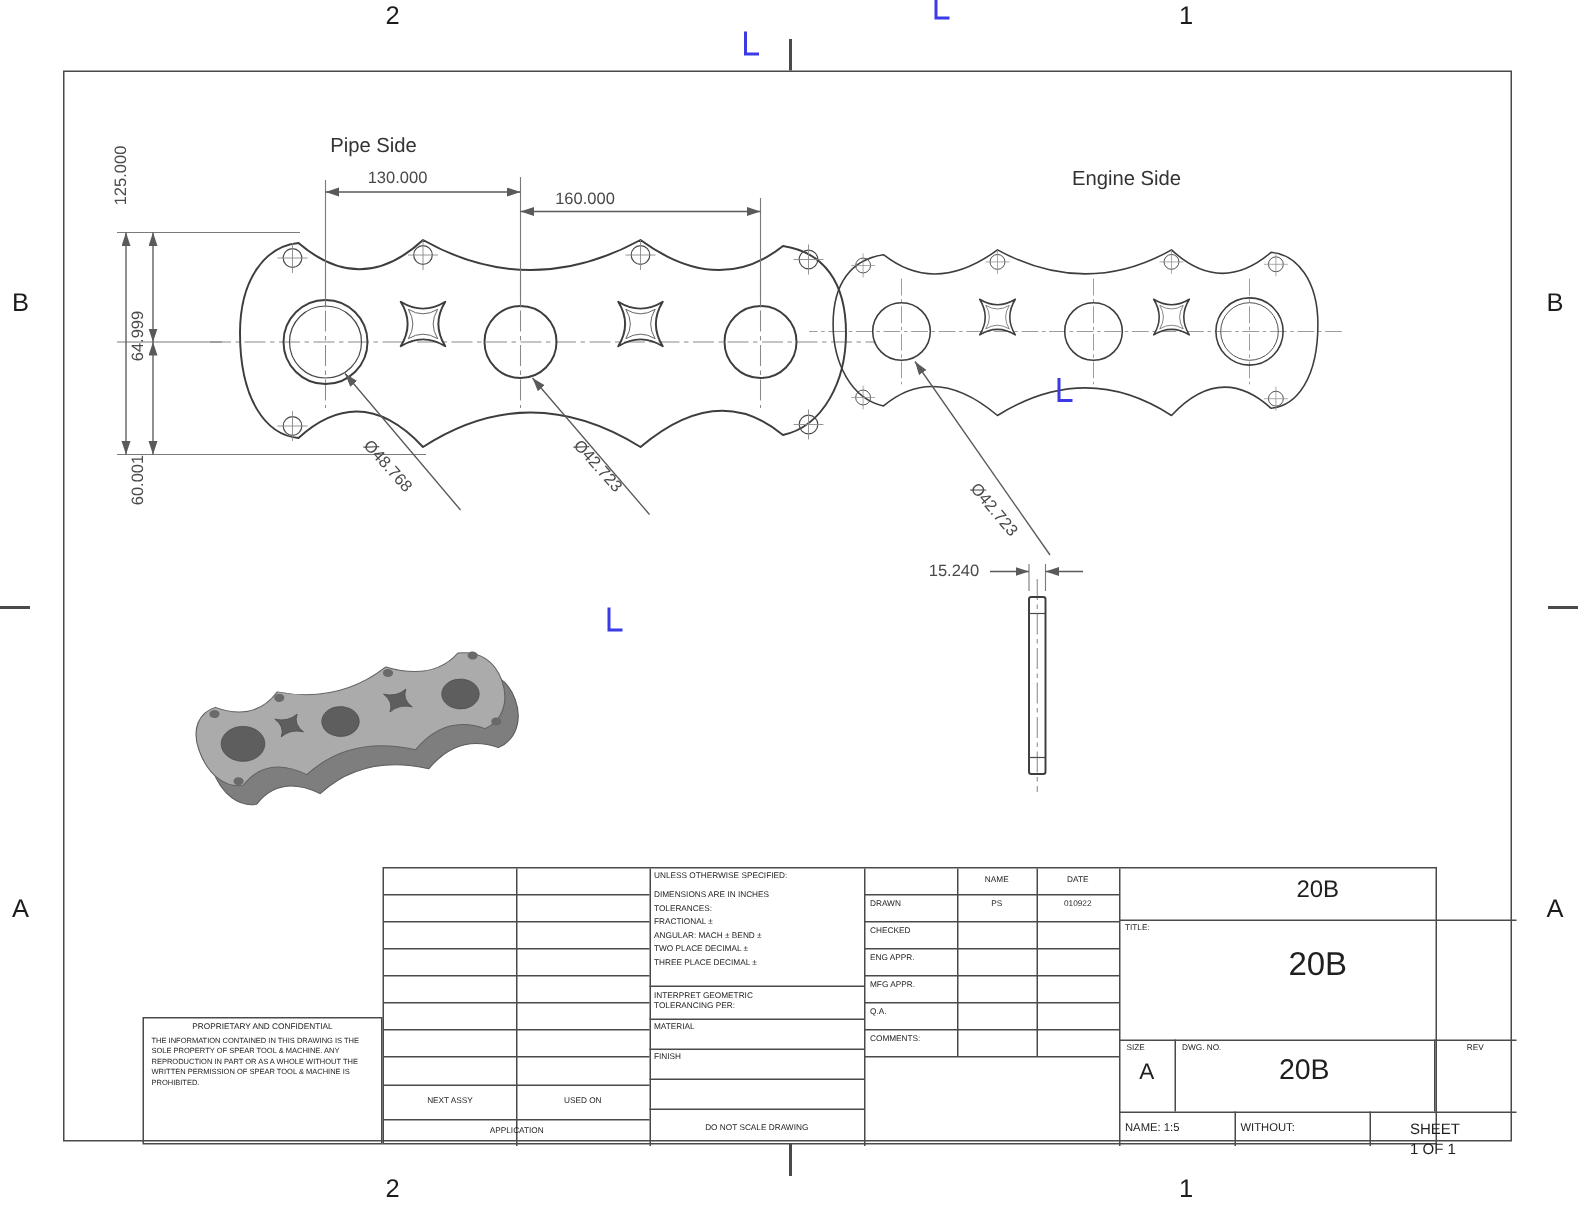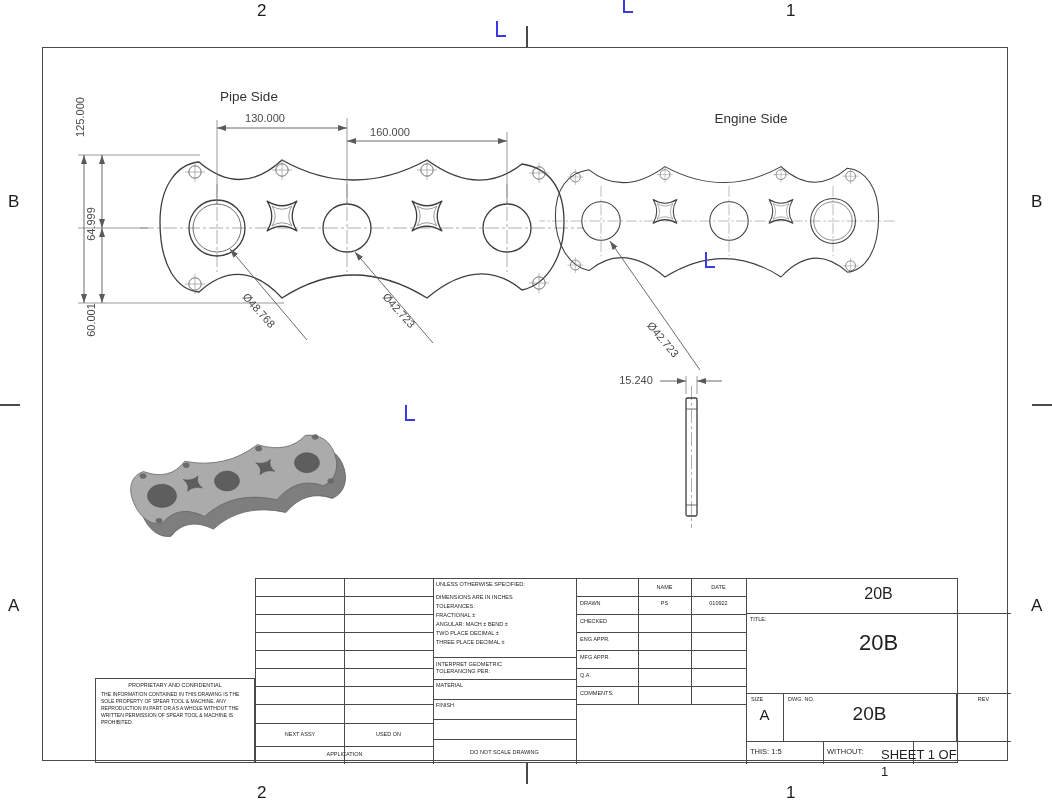--- a/index.html
+++ b/index.html
@@ -245,23 +245,23 @@
     <div class="tbt" style="left:324px;top:111px">COMMENTS:</div>
 
     <div class="tbt c big" style="left:490px;top:5px;width:265px">20B</div>
     <div class="tbt" style="left:494px;top:37px">TITLE:</div>
     <div class="tbt c" style="left:490px;top:50px;width:265px;font-size:22px">20B</div>
     <div class="tbt" style="left:495px;top:117px">SIZE</div>
     <div class="tbt c" style="left:490px;top:126px;width:37px;font-size:15px">A</div>
     <div class="tbt" style="left:532px;top:117px">DWG. NO.</div>
     <div class="tbt c" style="left:527px;top:123px;width:173px;font-size:19px">20B</div>
     <div class="tbt c" style="left:700px;top:117px;width:55px">REV</div>
-    <div class="tbt" style="left:494px;top:168px;font-size:7.5px">THIS: 1:5</div>
+    <div class="tbt" style="left:494px;top:168px;font-size:7.5px">NAME: 1:5</div>
     <div class="tbt" style="left:571px;top:168px;font-size:7.5px">WITHOUT:</div>
-    <div class="tbt" style="left:625px;top:168px;font-size:13px">SHEET 1 OF 1</div>
+    <div class="tbt" style="left:684px;top:168px;font-size:10px">SHEET 1 OF 1</div>
 
     <div class="tbt c" style="left:0;top:152px;width:88px">NEXT ASSY</div>
     <div class="tbt c" style="left:88px;top:152px;width:89px">USED ON</div>
     <div class="tbt c" style="left:0;top:172px;width:177px">APPLICATION</div>
   </div>
 
   <div class="prop">
     <div class="prop-title">PROPRIETARY AND CONFIDENTIAL</div>
     <div class="prop-body">THE INFORMATION CONTAINED IN THIS DRAWING IS THE SOLE PROPERTY OF SPEAR TOOL &amp; MACHINE. ANY REPRODUCTION IN PART OR AS A WHOLE WITHOUT THE WRITTEN PERMISSION OF SPEAR TOOL &amp; MACHINE IS PROHIBITED.</div>
   </div>

